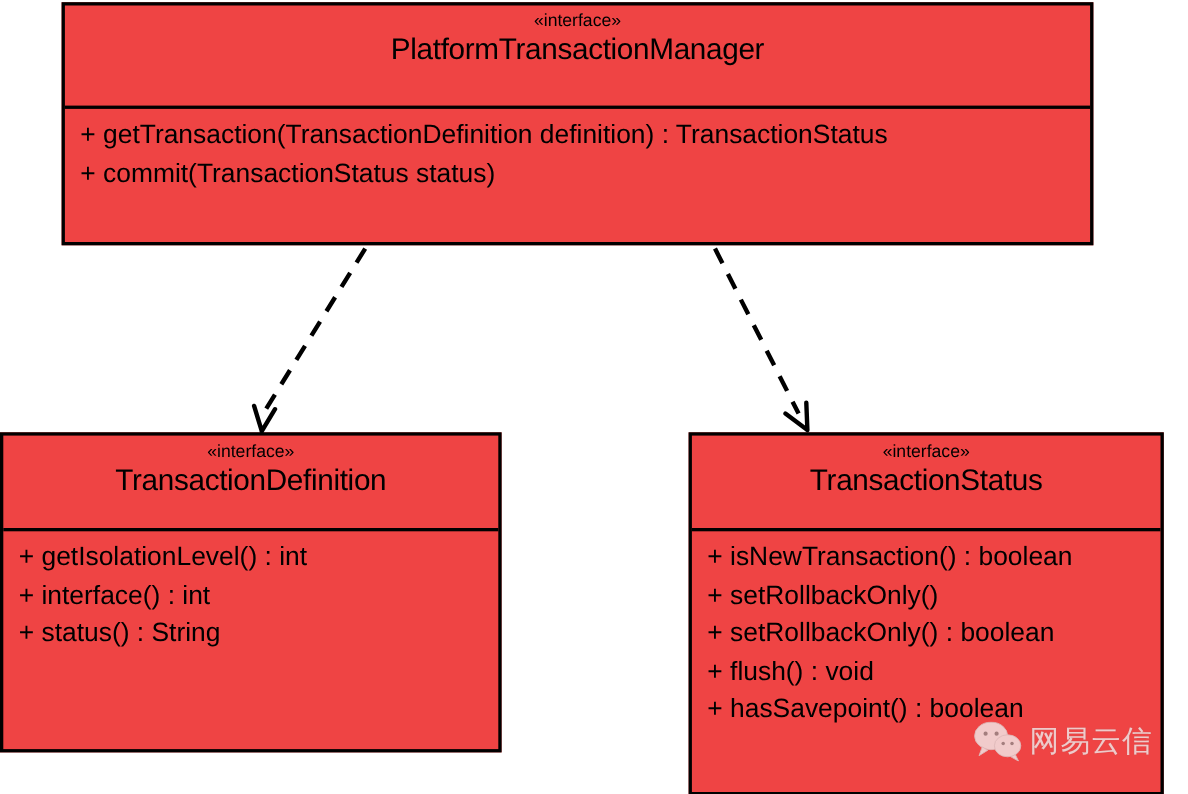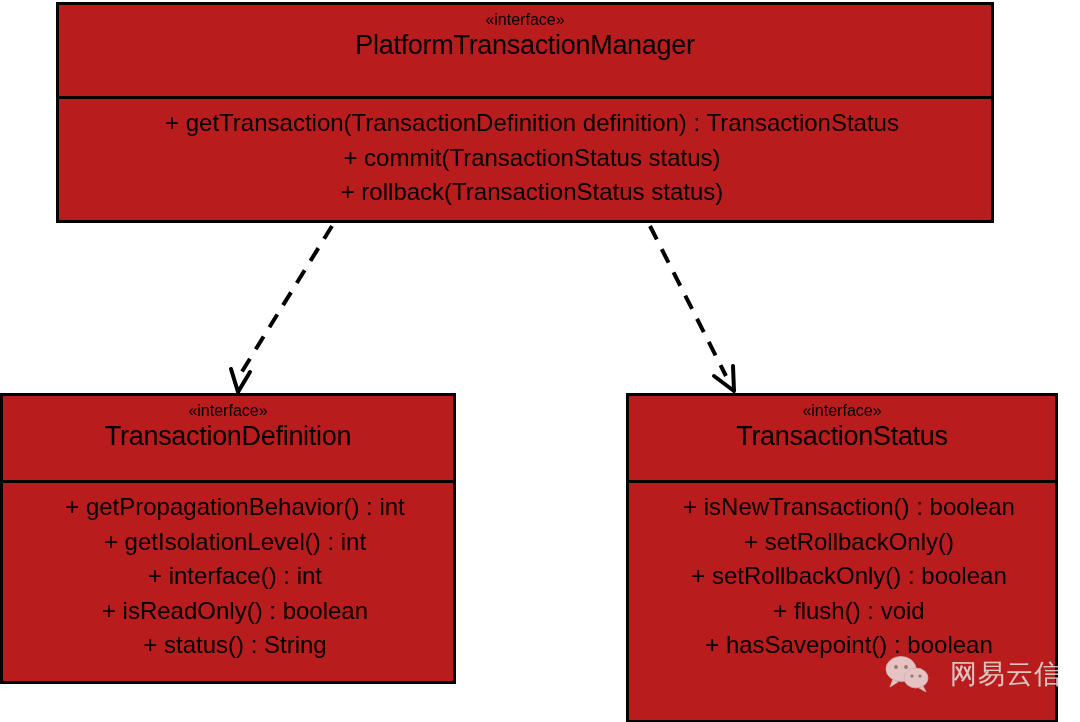--- a/index.html
+++ b/index.html
@@ -13,21 +13,21 @@
     height: 722px;
     background: #ffffff;
     overflow: hidden;
     font-family: "Liberation Sans", sans-serif;
   }
 
   
   .uml-class {
     position: absolute;
     box-sizing: border-box;
-    background: #b91c1c;
+    background: #ef4444;
     border: 3px solid #000000;
     display: flex;
     flex-direction: column;
   }
   .class-header {
     box-sizing: border-box;
     text-align: center;
     padding: 6px 4px 8px 4px;
     border-bottom: 3px solid #000000;
   }
@@ -42,21 +42,20 @@
     font-weight: normal;
     color: #000000;
     line-height: 1.2;
     letter-spacing: -0.3px;
     white-space: nowrap;
   }
   .members {
     box-sizing: border-box;
     padding: 7px 0 8px 14px;
     flex: 1 1 auto;
-    text-align: center;
   }
   .member-row {
     font-size: 24px;
     color: #000000;
     line-height: 1.44;
     white-space: nowrap;
   }
 
   
   #class-platform-transaction-manager {
@@ -84,21 +83,21 @@
 
   
   #watermark {
     position: absolute;
     left: 884px;
     top: 648px;
     width: 190px;
     height: 52px;
     display: flex;
     align-items: center;
-    gap: 20px;
+    gap: 6px;
     opacity: 0.78;
     font-family: Liberation Serif, serif;
   }
   #watermark .wm-text {
     font-size: 27px;
     color: #f0f0f0;
     letter-spacing: 1px;
     text-shadow: 0 0 1px rgba(120,120,120,0.55);
     white-space: nowrap;
   }
@@ -109,34 +108,31 @@
 <div id="canvas">
 
   <div class="uml-class" id="class-platform-transaction-manager">
     <div class="class-header">
       <div class="stereotype">«interface»</div>
       <div class="class-name">PlatformTransactionManager</div>
     </div>
     <div class="members">
       <div class="member-row">+ getTransaction(TransactionDefinition definition) : TransactionStatus</div>
       <div class="member-row">+ commit(TransactionStatus status)</div>
-      <div class="member-row">+ rollback(TransactionStatus status)</div>
     </div>
   </div>
 
   <div class="uml-class" id="class-transaction-definition">
     <div class="class-header">
       <div class="stereotype">«interface»</div>
       <div class="class-name">TransactionDefinition</div>
     </div>
     <div class="members">
-      <div class="member-row">+ getPropagationBehavior() : int</div>
       <div class="member-row">+ getIsolationLevel() : int</div>
       <div class="member-row">+ interface() : int</div>
-      <div class="member-row">+ isReadOnly() : boolean</div>
       <div class="member-row">+ status() : String</div>
     </div>
   </div>
 
   <div class="uml-class" id="class-transaction-status">
     <div class="class-header">
       <div class="stereotype">«interface»</div>
       <div class="class-name">TransactionStatus</div>
     </div>
     <div class="members">

